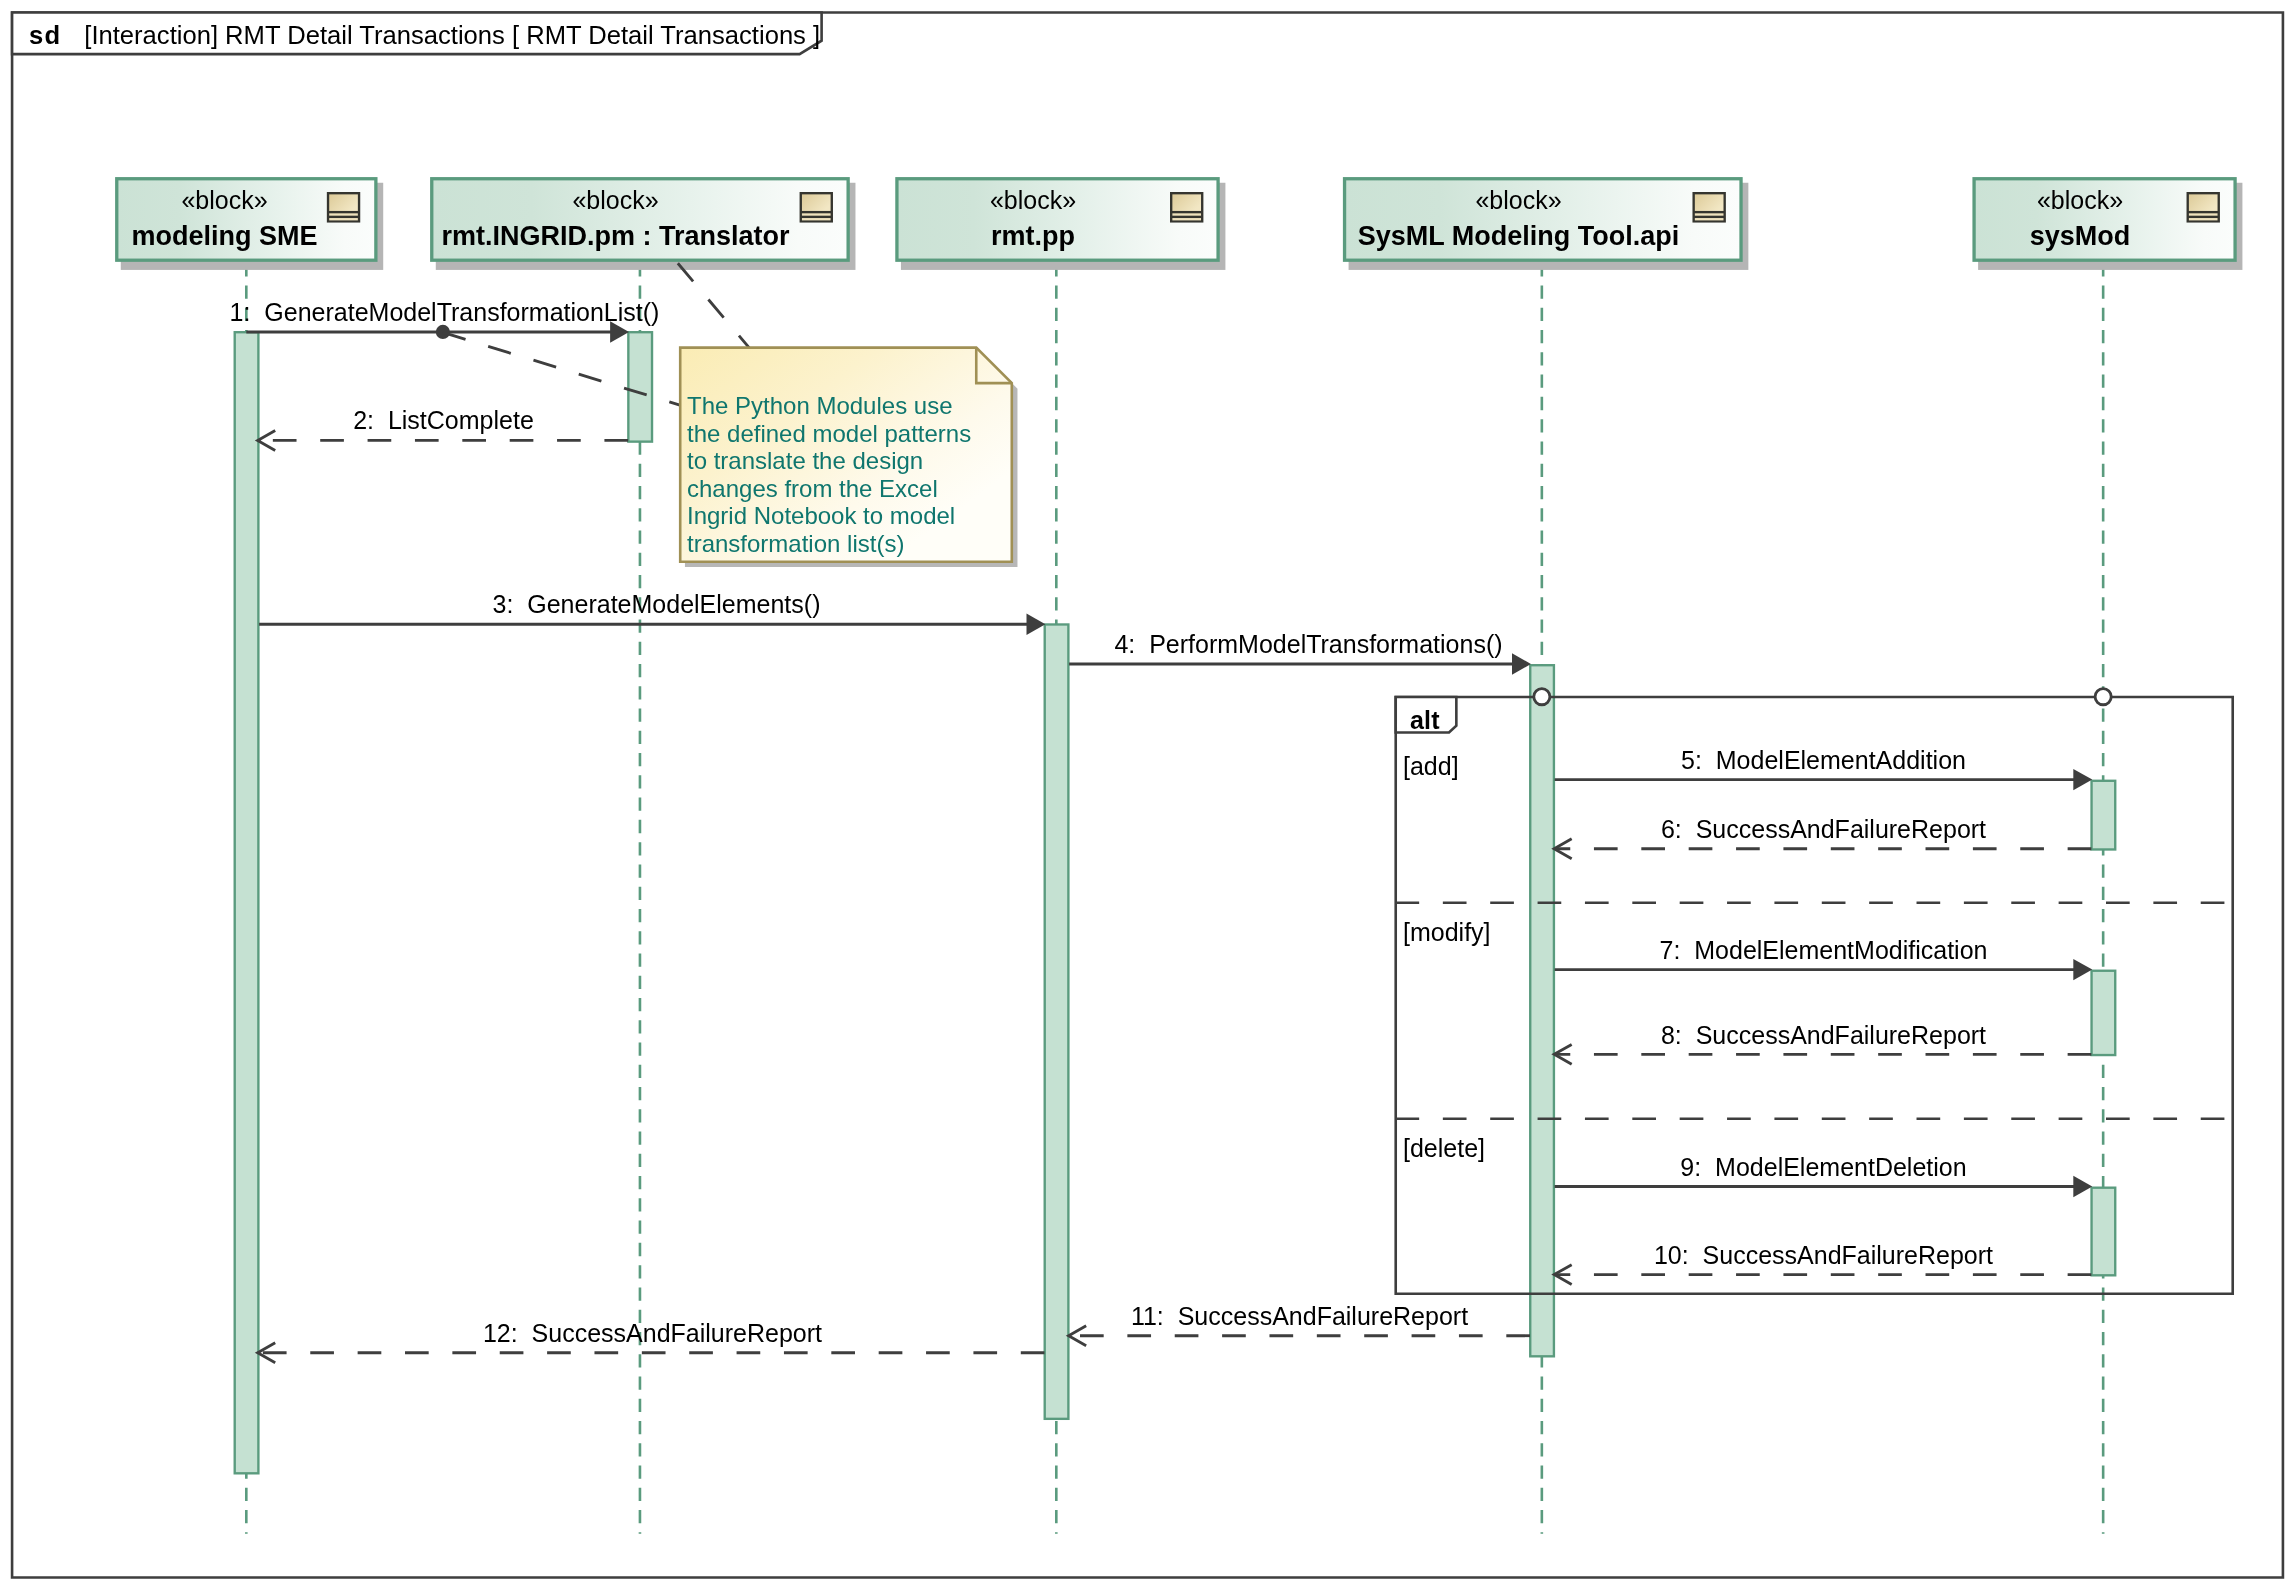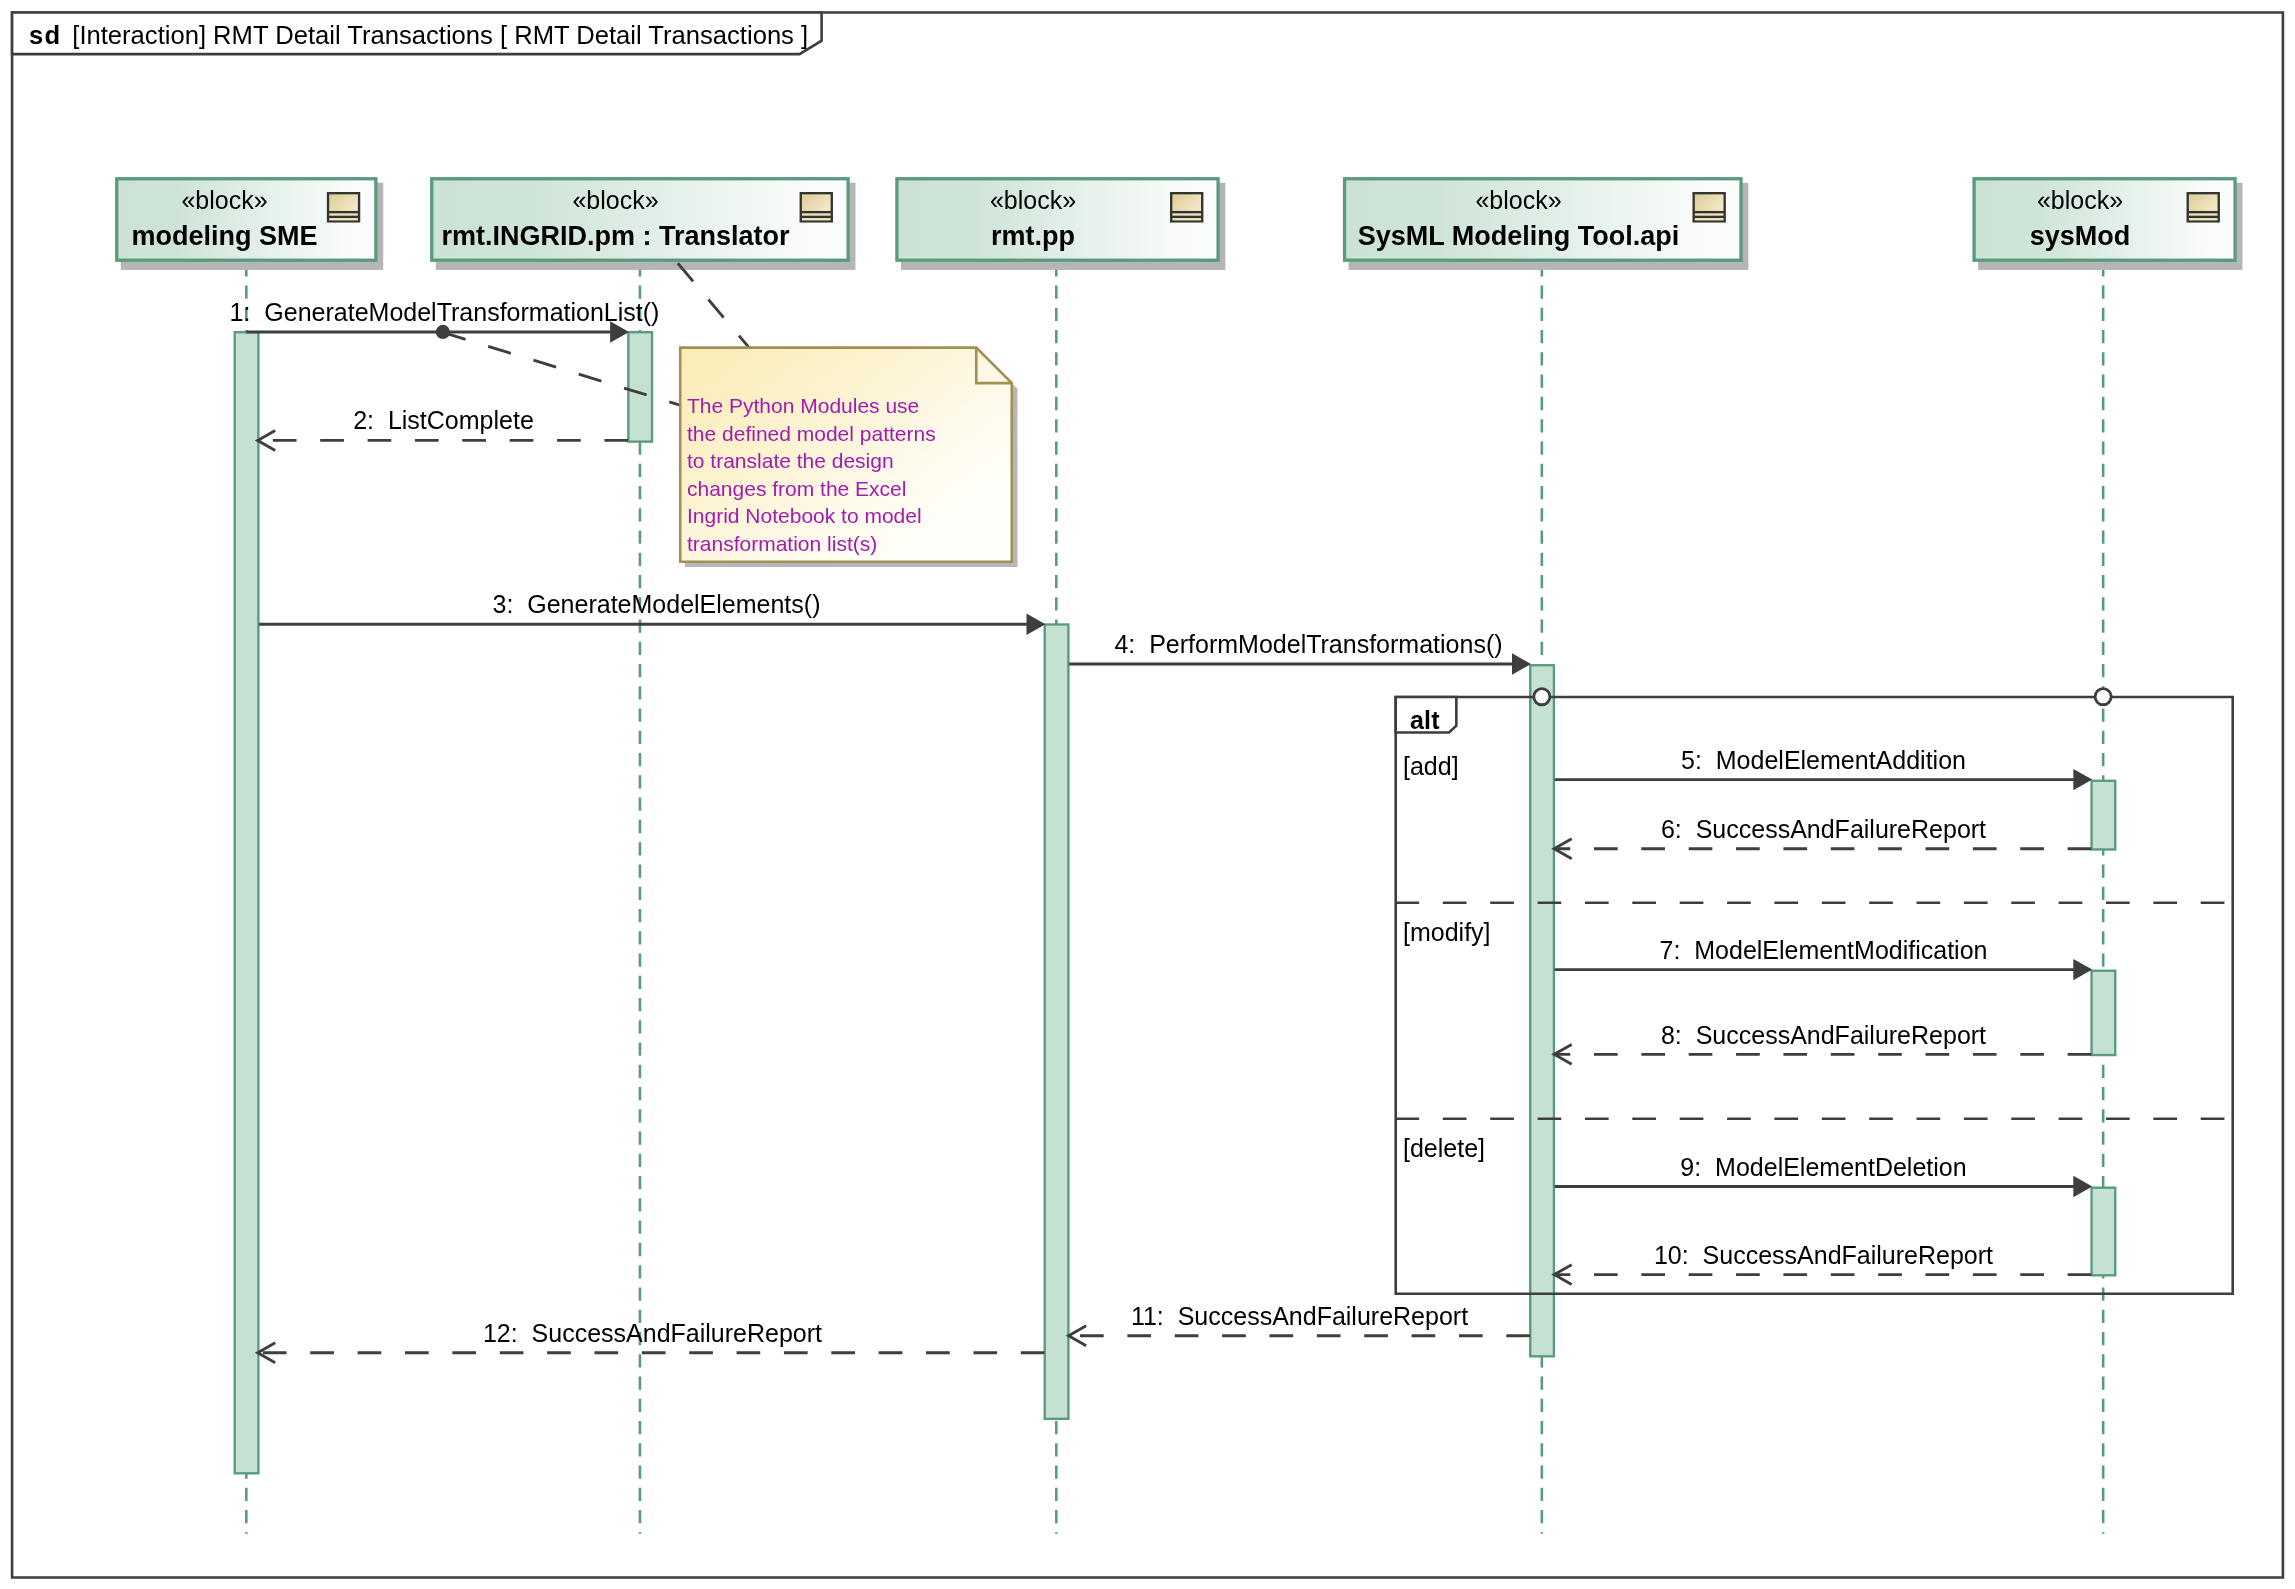--- a/index.html
+++ b/index.html
@@ -7,29 +7,29 @@
   body{width:2295px;height:1590px;overflow:hidden;
        font-family:"Liberation Sans",sans-serif;-webkit-font-smoothing:antialiased;}
   #page{position:relative;width:2295px;height:1590px;background:#fff;}
   #art{position:absolute;left:0;top:0;width:2295px;height:1590px;}
 
   
   #frame-title{
     position:absolute;left:29px;top:35px;
     font-size:25.6px;line-height:0;color:#000;white-space:pre;
   }
-  #frame-title b{font-weight:bold;letter-spacing:1.2px;margin-right:11px;}
+  #frame-title b{font-weight:bold;letter-spacing:1.2px;margin-right:23px;}
 
   
   .ll-stereo{position:absolute;text-align:center;font-size:25px;line-height:0;color:#000;}
   .ll-name{position:absolute;text-align:center;font-size:27px;line-height:0;
            color:#000;font-weight:bold;}
 
   
-  #note-text{position:absolute;font-size:21px;line-height:27.6px;color:#a21caf;white-space:pre;}
+  #note-text{position:absolute;font-size:24px;line-height:27.6px;color:#0f766e;white-space:pre;}
   .msgc{position:absolute;font-size:25px;line-height:0;color:#000;white-space:pre;text-align:center;}
   
   #alt-op{position:absolute;font-size:25px;line-height:0;font-weight:bold;color:#000;letter-spacing:0.2px;}
   .guard{position:absolute;font-size:25px;line-height:0;color:#000;white-space:pre;}
 </style>
 </head>
 <body>
 
 <div id="page">
 

